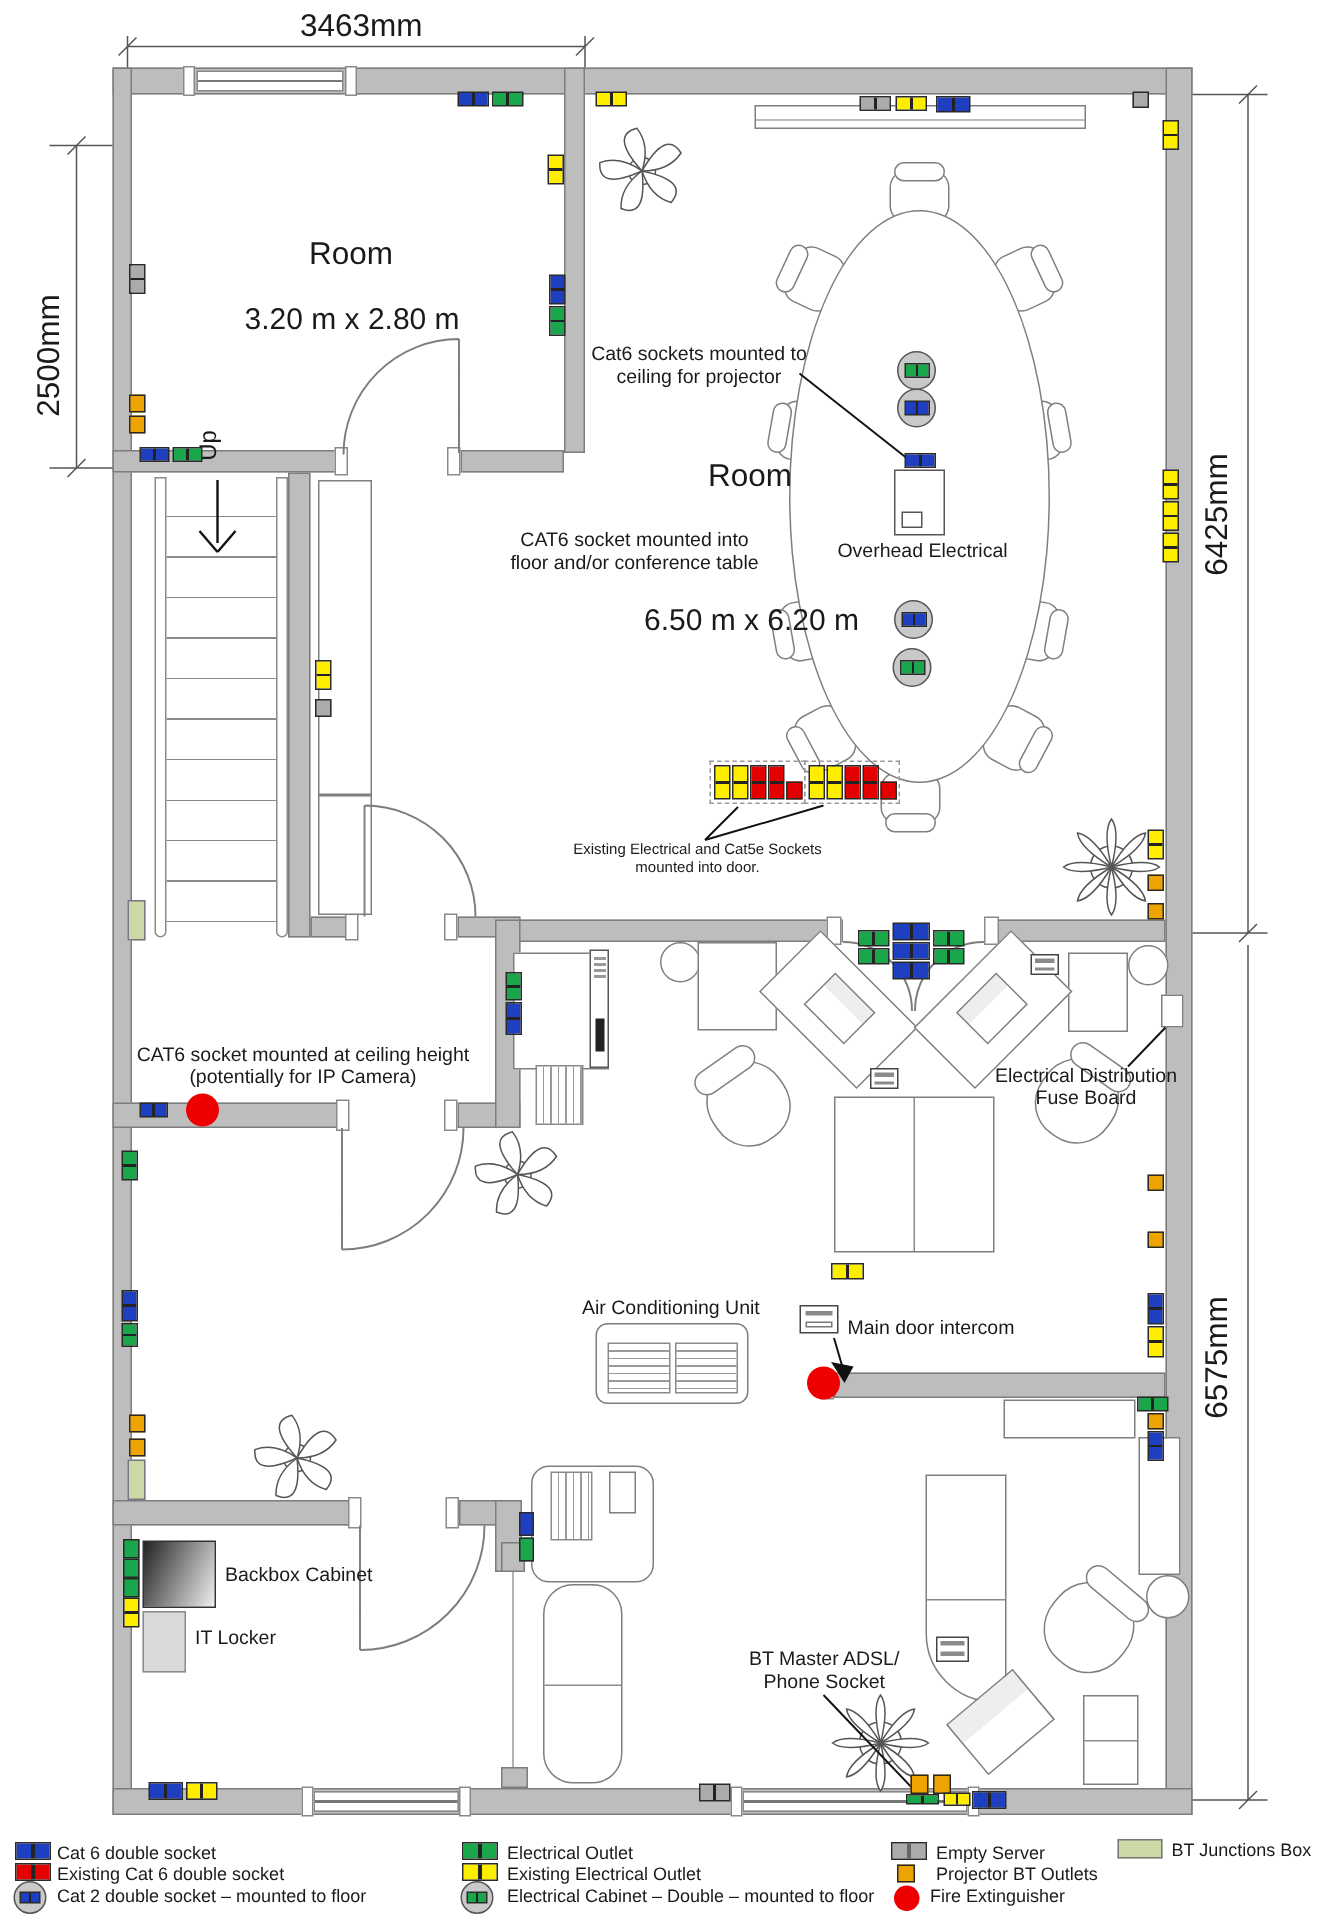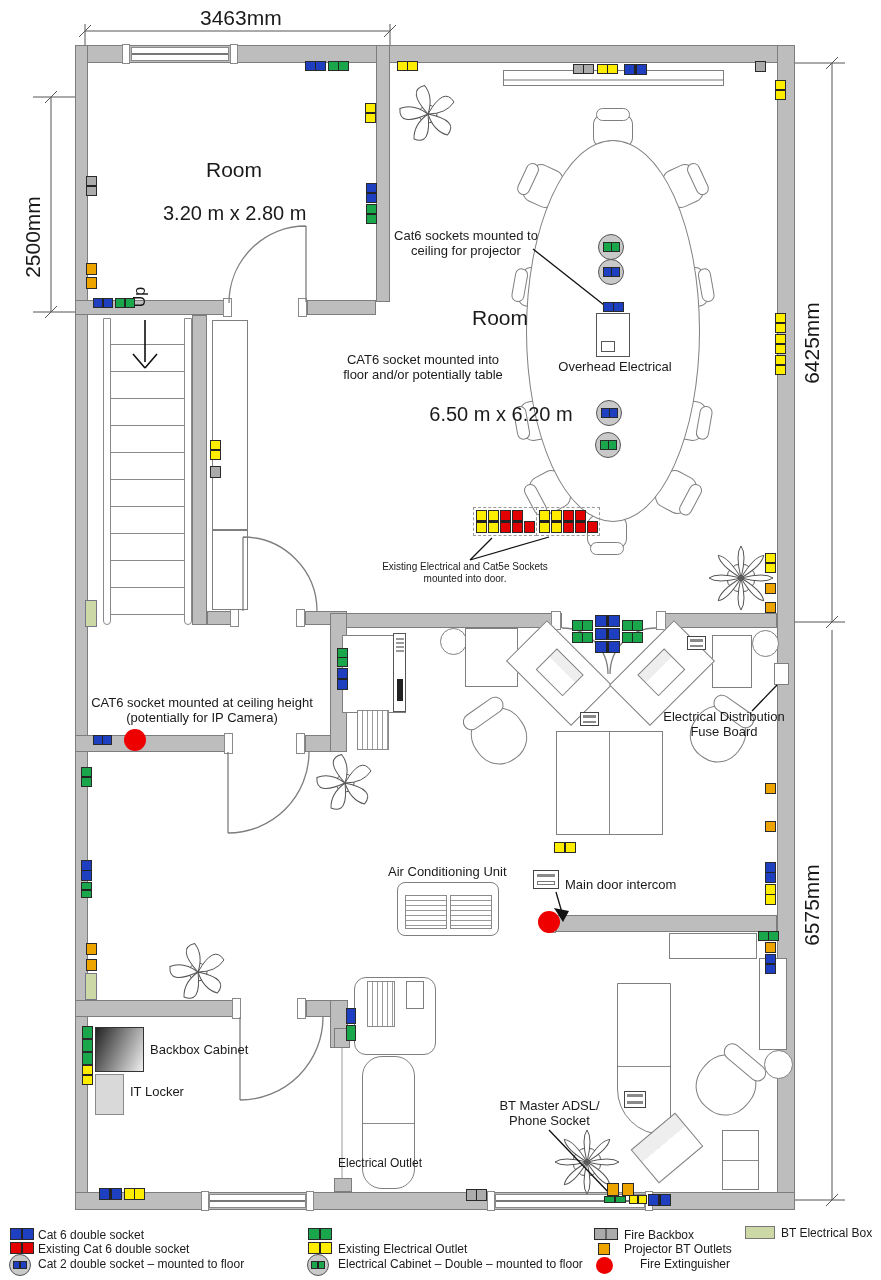--- a/index.html
+++ b/index.html
@@ -256,21 +256,21 @@
 
 <div class="note big" style="left:204px;top:158px;width:60px">Room</div>
 <div class="note big" style="left:163px;top:202px;width:140px;font-size:20px">3.20 m x 2.80 m</div>
 <div class="note big" style="left:468px;top:306px;width:64px">Room</div>
 <div class="note big" style="left:426px;top:403px;width:150px;font-size:20px">6.50 m x 6.20 m</div>
 
 <div class="vtext" style="left:140px;top:297px;font-size:16px">Up</div>
 <div class="note" style="left:392px;top:228px;width:148px">Cat6 sockets mounted to
 ceiling for projector</div>
 <div class="note" style="left:338px;top:352px;width:170px">CAT6 socket mounted into
-floor and/or potentially table</div>
+floor and/or conference table</div>
 <div class="note" style="left:555px;top:359px;width:120px">Overhead Electrical</div>
 <div class="note tiny" style="left:380px;top:561px;width:170px">Existing Electrical and Cat5e Sockets
 mounted into door.</div>
 <div class="note" style="left:88px;top:695px;width:228px">CAT6 socket mounted at ceiling height
 (potentially for IP Camera)</div>
 <div class="note" style="left:660px;top:709px;width:128px">Electrical Distribution
 Fuse Board</div>
 <div class="note" style="left:388px;top:864px;width:120px;white-space:nowrap;text-align:left">Air Conditioning Unit</div>
 <div class="note" style="left:565px;top:877px;width:130px;white-space:nowrap;text-align:left">Main door intercom</div>
 <div class="note" style="left:150px;top:1042px;width:100px;white-space:nowrap;text-align:left">Backbox Cabinet</div>
@@ -283,37 +283,37 @@
   <div class="lg-pair bg-blue" style="left:10px;top:1228px"></div>
   <span class="lg-label" style="left:38px;top:1228px">Cat 6 double socket</span>
   <div class="lg-pair bg-red" style="left:10px;top:1242px"></div>
   <span class="lg-label" style="left:38px;top:1242px">Existing Cat 6 double socket</span>
   <div class="lg-circ" style="left:9px;top:1254px">
       <div class="pr bg-blue"></div>
     </div>
   <span class="lg-label" style="left:38px;top:1257px">Cat 2 double socket – mounted to floor</span>
 
   <div class="lg-pair bg-green" style="left:308px;top:1228px"></div>
-  <span class="lg-label" style="left:338px;top:1156px">Electrical Outlet</span>
+  <span class="lg-label" style="left:338px;top:1228px">Electrical Outlet</span>
   <div class="lg-pair bg-yellow" style="left:308px;top:1242px"></div>
   <span class="lg-label" style="left:338px;top:1242px">Existing Electrical Outlet</span>
   <div class="lg-circ" style="left:307px;top:1254px">
       <div class="pr bg-green"></div>
     </div>
   <span class="lg-label" style="left:338px;top:1257px">Electrical Cabinet – Double – mounted to floor</span>
 
   <div class="lg-pair bg-gray" style="left:594px;top:1228px"></div>
-  <span class="lg-label" style="left:624px;top:1228px">Fire Backbox</span>
+  <span class="lg-label" style="left:624px;top:1228px">Empty Server</span>
   <div class="lg-sq" style="left:598px;top:1243px"></div>
   <span class="lg-label" style="left:624px;top:1242px">Projector BT Outlets</span>
   <div class="lg-fire" style="left:596px;top:1257px"></div>
-  <span class="lg-label" style="left:640px;top:1257px">Fire Extinguisher</span>
+  <span class="lg-label" style="left:620px;top:1257px">Fire Extinguisher</span>
 
   <div class="lg-btj" style="left:745px;top:1226px"></div>
-  <span class="lg-label" style="left:781px;top:1226px">BT Electrical Box</span>
+  <span class="lg-label" style="left:781px;top:1226px">BT Junctions Box</span>
 </div>
 
 <div id="plan-items">
     <div class="sock" style="left: 86px; top: 176px; width: 11px; height: 20px; background: linear-gradient(180deg,var(--c-gray) 0 45%,#222 45% 55%,var(--c-gray) 55%);"></div>
     <div class="sock" style="left: 86px; top: 263px; width: 11px; height: 12px; background: var(--c-orange);"></div>
     <div class="sock" style="left: 86px; top: 277px; width: 11px; height: 12px; background: var(--c-orange);"></div>
     <div class="sock" style="left: 93px; top: 298px; width: 20px; height: 10px; background: linear-gradient(90deg,var(--c-blue) 0 45%,#222 45% 55%,var(--c-blue) 55%);"></div>
     <div class="sock" style="left: 115px; top: 298px; width: 20px; height: 10px; background: linear-gradient(90deg,var(--c-green) 0 45%,#222 45% 55%,var(--c-green) 55%);"></div>
     <div class="sock" style="left: 365px; top: 103px; width: 11px; height: 20px; background: linear-gradient(180deg,var(--c-yellow) 0 45%,#222 45% 55%,var(--c-yellow) 55%);"></div>
     <div class="sock" style="left: 366px; top: 183px; width: 11px; height: 20px; background: linear-gradient(180deg,var(--c-blue) 0 45%,#222 45% 55%,var(--c-blue) 55%);"></div>

